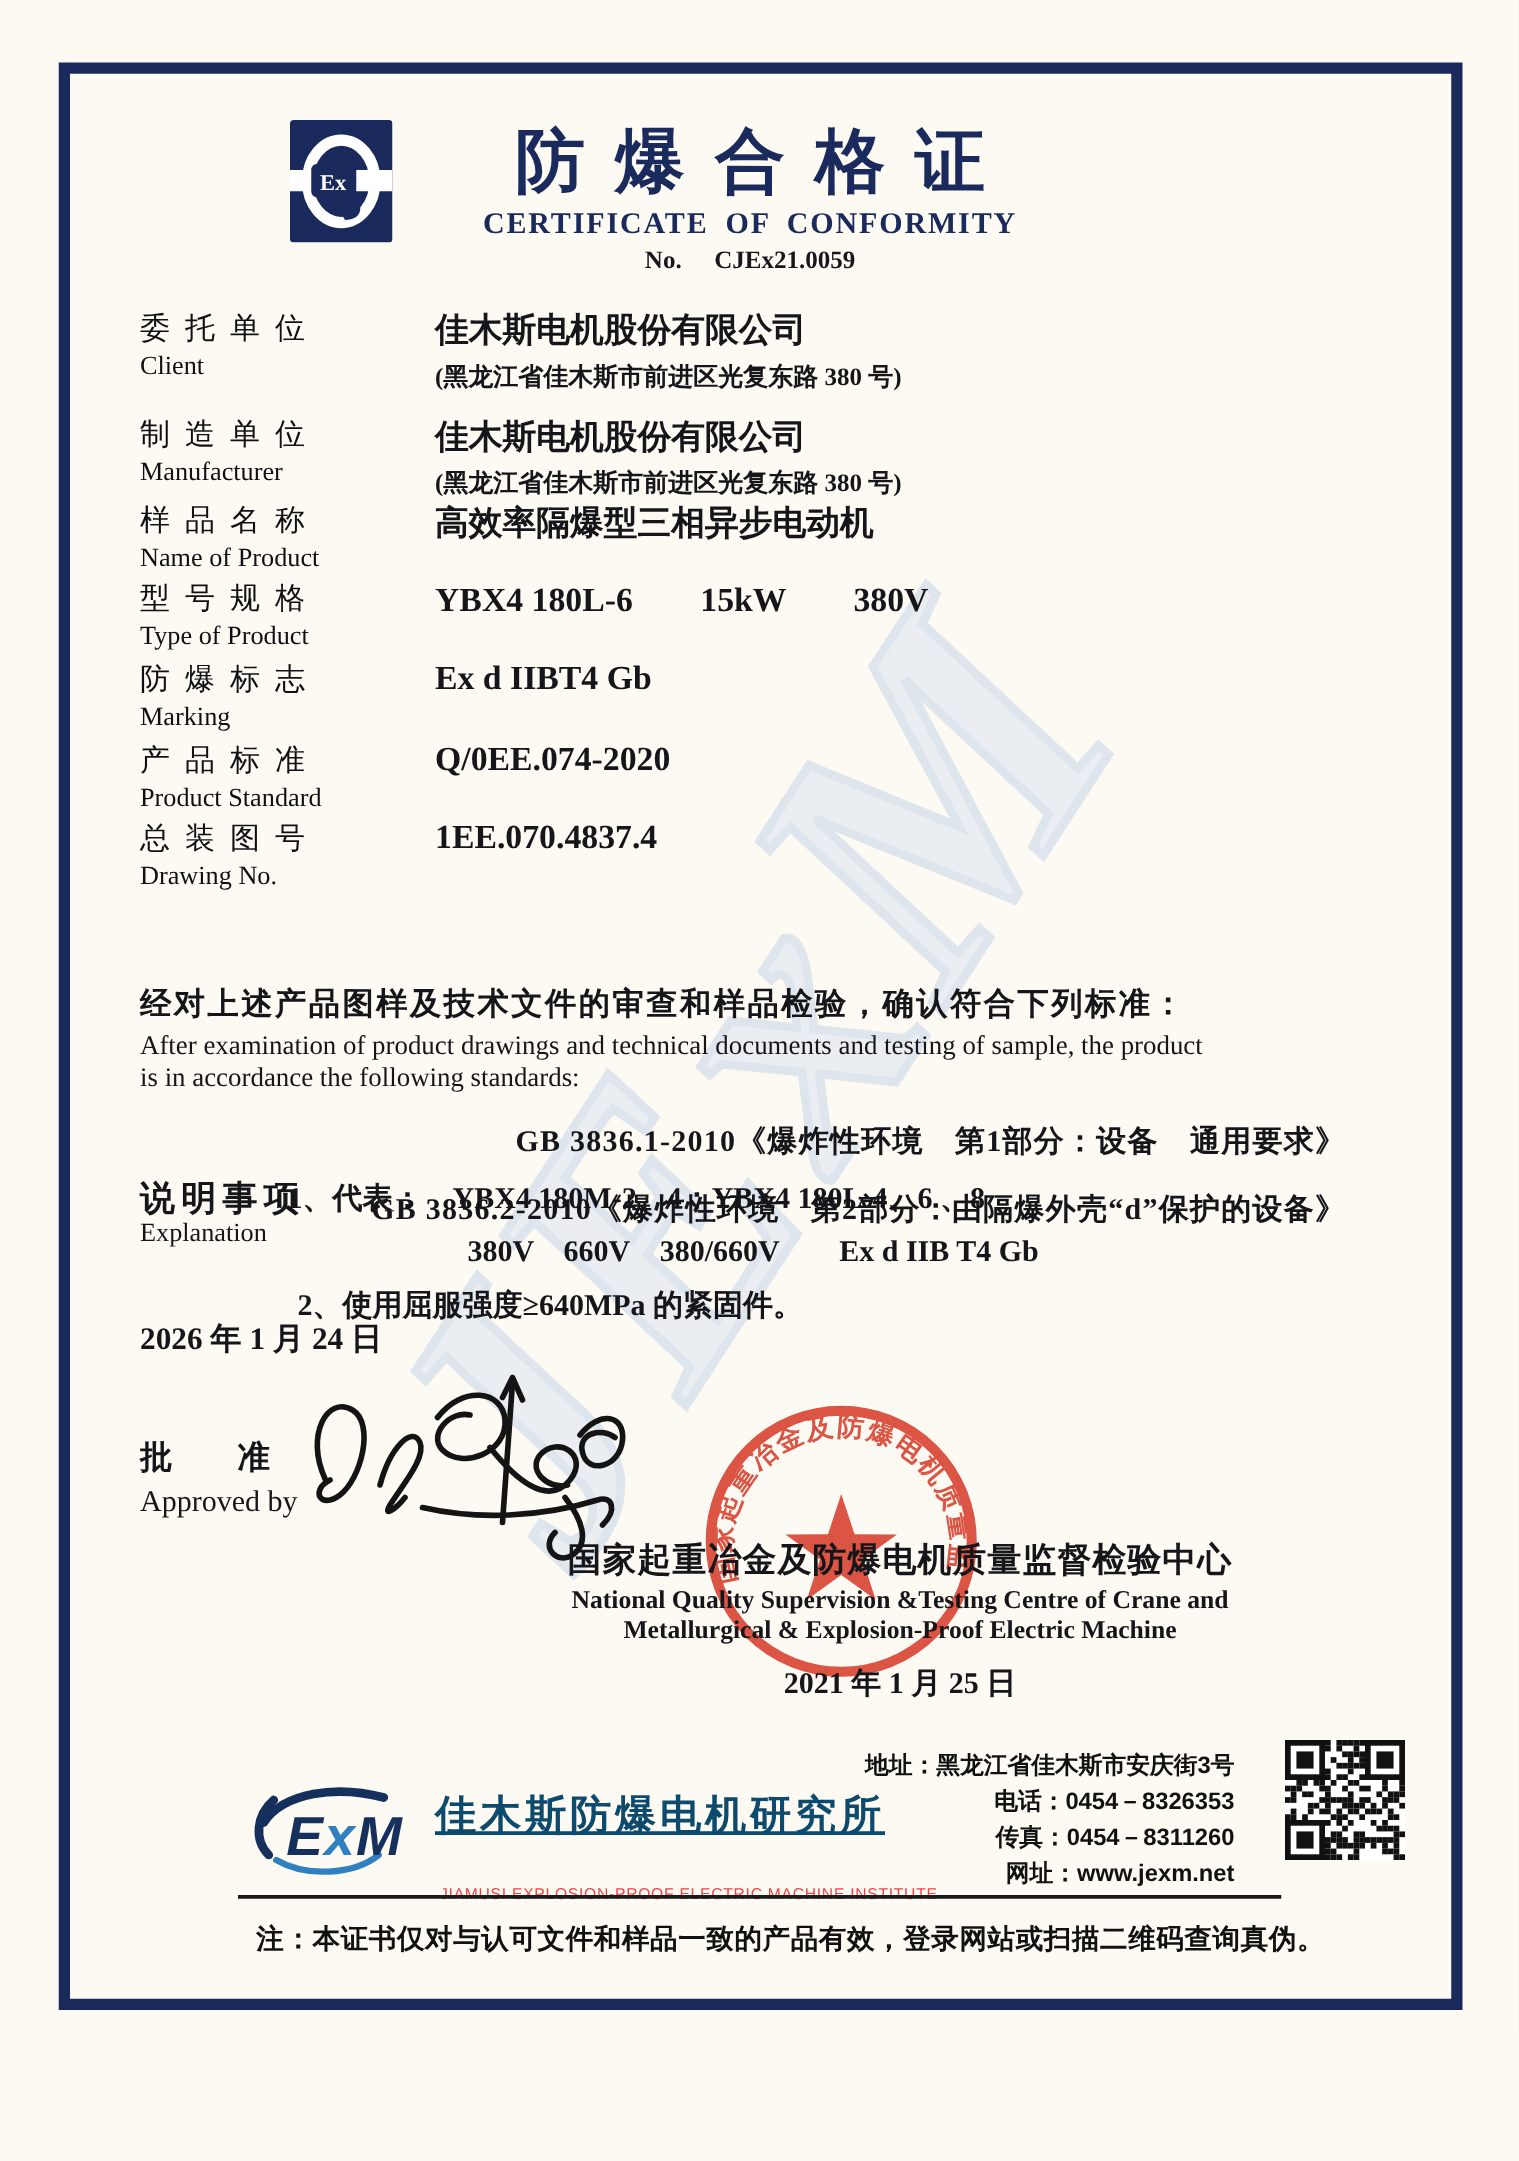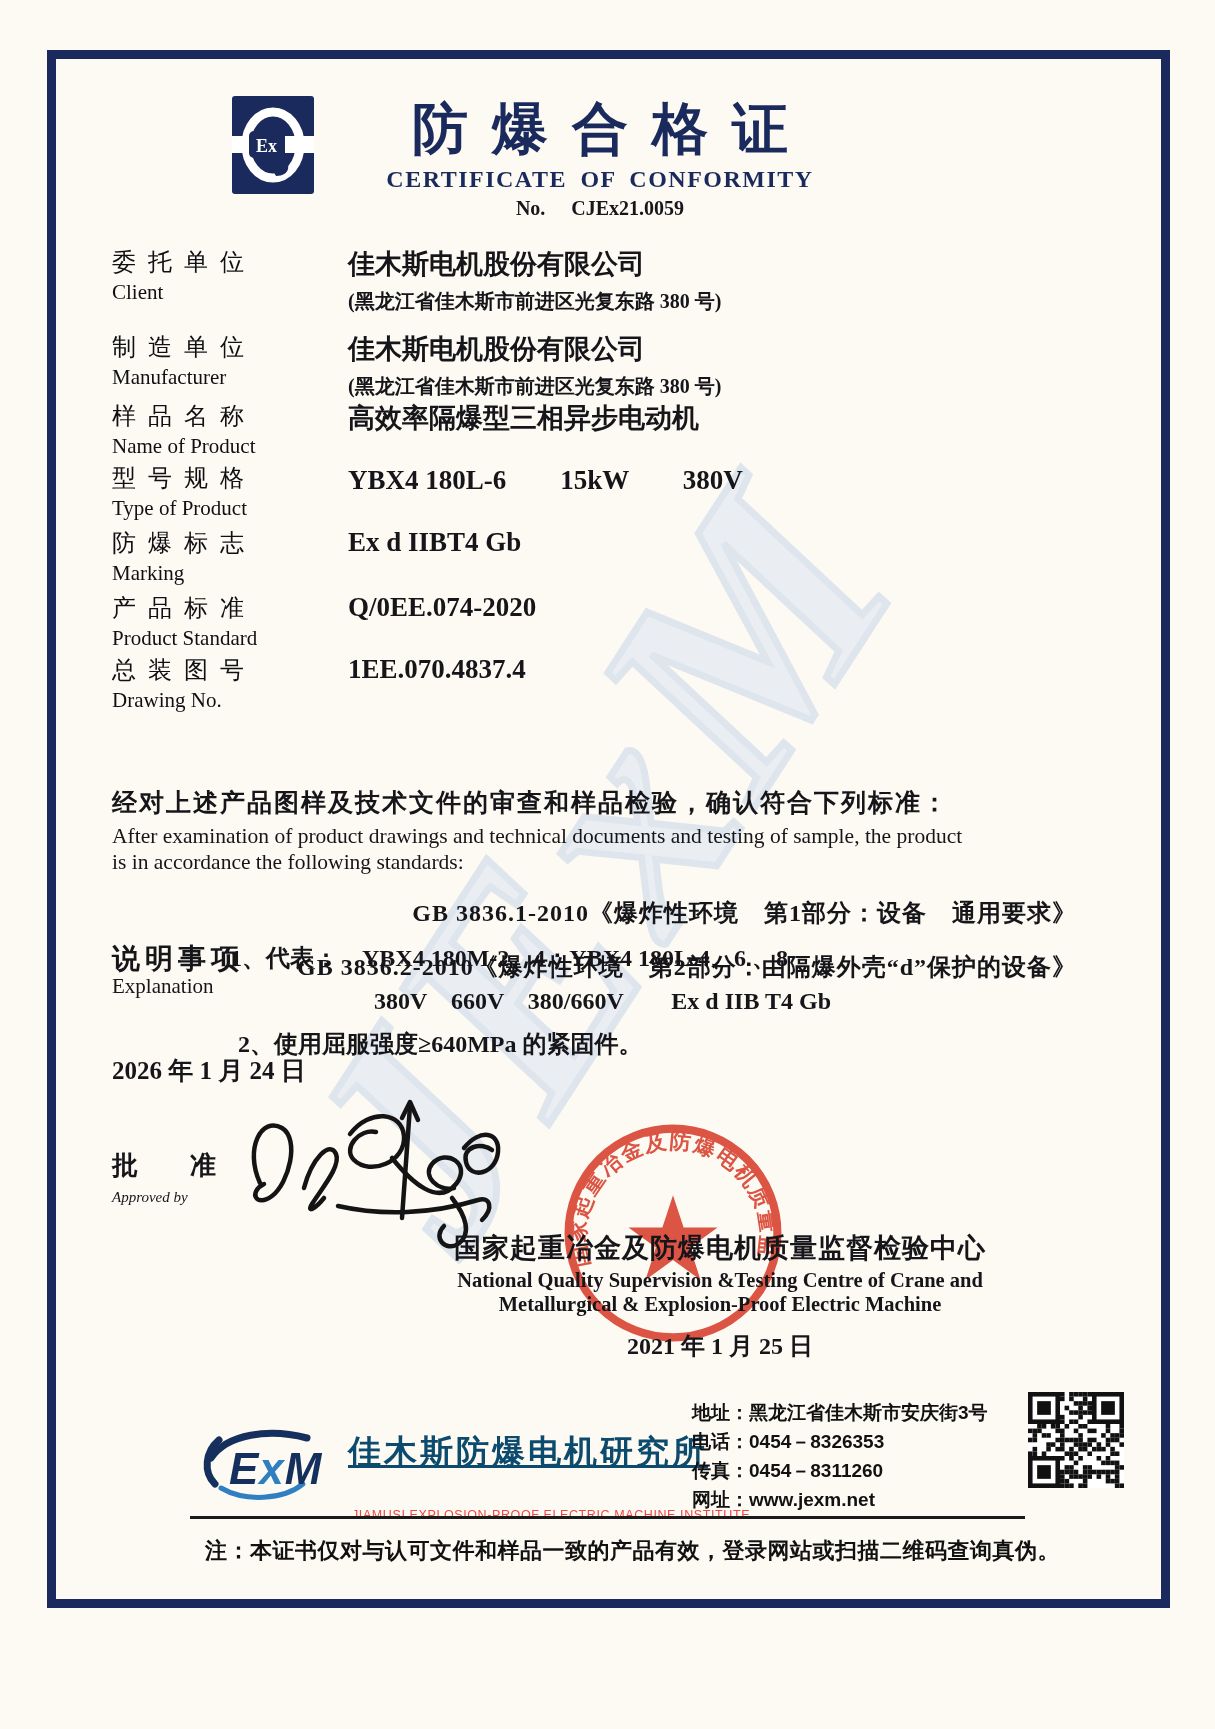--- a/index.html
+++ b/index.html
@@ -61,21 +61,21 @@
   .exp-line3{position:absolute;left:126px;top:90px;font-size:24px;font-weight:bold;}
   
   .valid{position:absolute;left:112px;top:1052px;display:flex;}
   .valid .v-label{width:202px;flex:0 0 202px;}
   .v-label-cn{font-size:25px;font-weight:bold;}
   .v-label-en{font-size:21px;margin-top:6px;}
   .v-value{font-size:25px;font-weight:bold;padding-top:2px;}
   
   .approve-label{position:absolute;left:112px;top:1148px;}
   .a-label-cn{font-size:26px;font-weight:bold;}
-  .a-label-en{font-size:15px;margin-top:6px;font-style:italic;}
+  .a-label-en{font-size:24px;margin-top:6px;}
   .signature{position:absolute;left:242px;top:1088px;width:285px;height:168px;}
   .stamp{position:absolute;left:556px;top:1116px;width:234px;height:234px;opacity:.9;mix-blend-mode:multiply;}
   .center-cn{
     position:absolute;left:420px;top:1230px;width:600px;text-align:center;
     font-size:27px;font-weight:bold;letter-spacing:1px;white-space:nowrap;
   }
   .center-en{
     position:absolute;left:400px;top:1268px;width:640px;text-align:center;
     font-size:20.5px;font-weight:bold;line-height:1.18;
   }
@@ -89,21 +89,21 @@
     position:absolute;left:348px;top:1430px;font-size:33px;font-weight:bold;letter-spacing:3px;
     font-family:"Liberation Sans","DejaVu Sans",sans-serif;color:#0c4a6e;white-space:nowrap;text-decoration:underline;
   }
   .inst-en{
     position:absolute;left:352px;top:1508px;font-size:12.5px;letter-spacing:.6px;
     font-family:"Liberation Sans","DejaVu Sans",sans-serif;color:#ef4444;white-space:nowrap;
   }
   .contact{
     position:absolute;left:692px;top:1398px;
     font-family:"Liberation Sans","DejaVu Sans",sans-serif;
-    font-size:19px;font-weight:bold;color:#111;line-height:29px;white-space:nowrap;
+    font-size:19px;font-weight:bold;color:#111;line-height:29px;white-space:nowrap;text-align:right;
   }
   .qr{position:absolute;left:1028px;top:1392px;width:96px;height:96px;}
   .divider{position:absolute;left:190px;top:1516px;width:835px;height:3px;background:#1a1a1a;}
   .note{
     position:absolute;left:205px;top:1536px;width:880px;
     font-family:"Liberation Sans","DejaVu Sans",sans-serif;
     font-size:22px;font-weight:bold;letter-spacing:.5px;color:#111;white-space:nowrap;
   }
 </style>
 </head>

